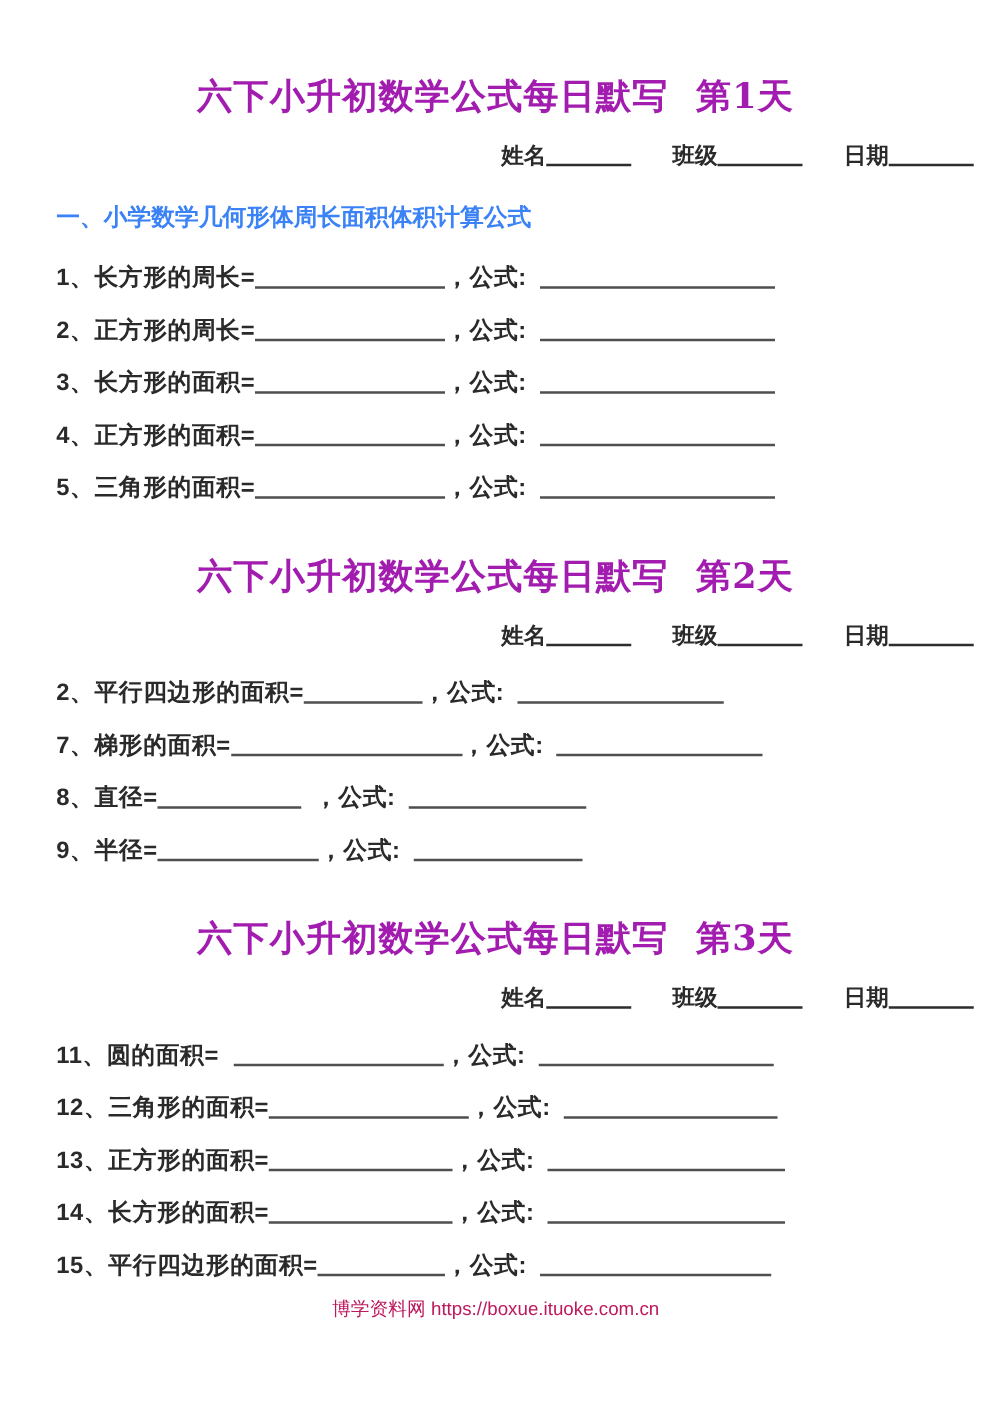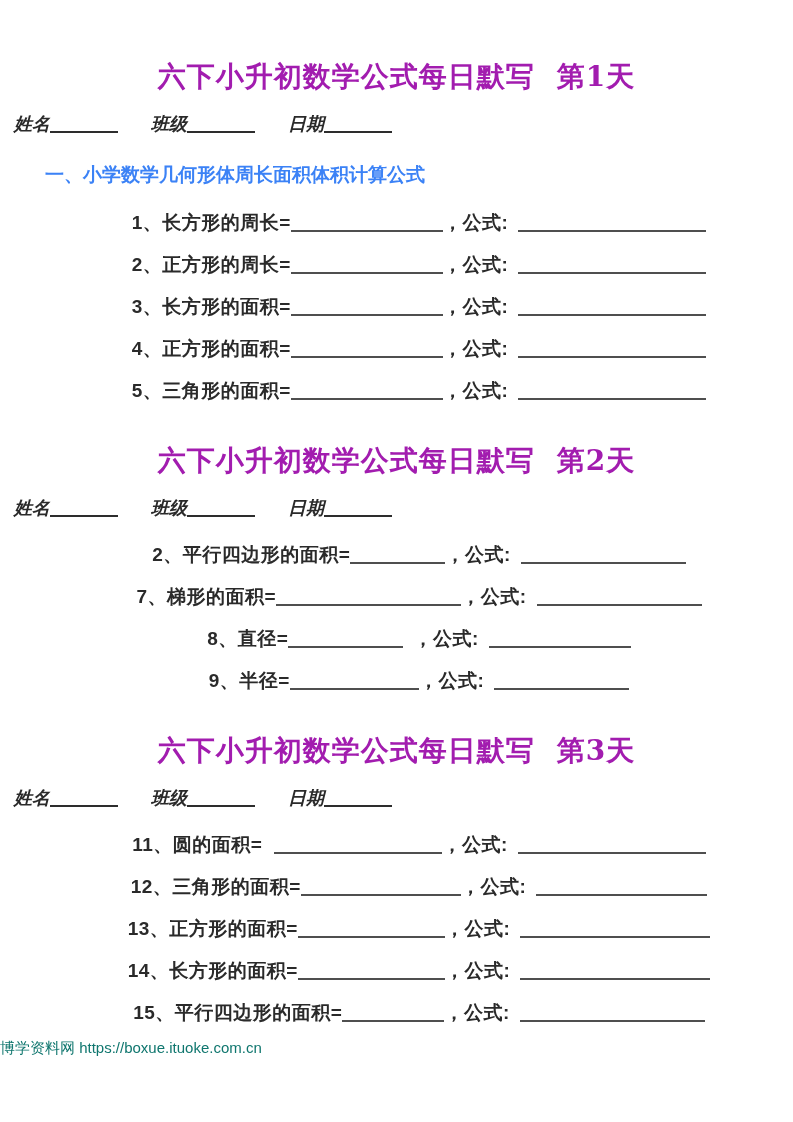--- a/index.html
+++ b/index.html
@@ -10,46 +10,46 @@
   }
   .page{padding-top:58px;}
   .section-title{
     margin:0;text-align:center;
     font-family:"DejaVu Serif","Liberation Serif",serif;
     font-size:28px;font-weight:700;color:#a21caf;
     letter-spacing:1px;line-height:38px;
   }
   .title-day{margin-left:22px;}
   .meta-line{
-    margin-top:16px;text-align:left;
-    font-size:18px;font-weight:700;line-height:24px;white-space:nowrap;font-style:italic;
+    margin-top:16px;text-align:right;
+    font-size:18px;font-weight:700;line-height:24px;white-space:nowrap;
   }
   .meta-group{margin:0 14px;}
   .meta-blank{
     display:inline-block;width:68px;height:0;
     border-bottom:2px solid #2d2d2d;vertical-align:-3px;
   }
   .red-heading{
     margin:26px 0 0 45px;
     font-size:19px;font-weight:700;color:#3b82f6;line-height:26px;
   }
-  .items{margin:14px 0 0 45px;text-align:center;}
+  .items{margin:14px 0 0 45px;}
   .item{line-height:42px;white-space:nowrap;font-size:19px;font-weight:600;letter-spacing:0.5px;}
   .blank{
     display:inline-block;height:0;
     border-bottom:2px solid #4f4f4f;vertical-align:-3px;
   }
   .sep{margin-right:10px;}
   .sep-gap{margin-left:10px;}
   .blank-gap{margin-left:12px;}
   .section{margin-top:30px;}
   .section:first-child{margin-top:0;}
   .footer{
-    margin-top:4px;
-    font-size:15px;color:#0f766e;line-height:20px;
+    margin-top:4px;text-align:center;
+    font-size:15px;color:#be185d;line-height:20px;
   }
 </style>
 </head>
 <body>
 
 <div class="page">
 
   <section class="section">
     <h1 class="section-title"><span>六下小升初数学公式每日默写</span><span class="title-day">第1天</span></h1>
     <div class="meta-line">

